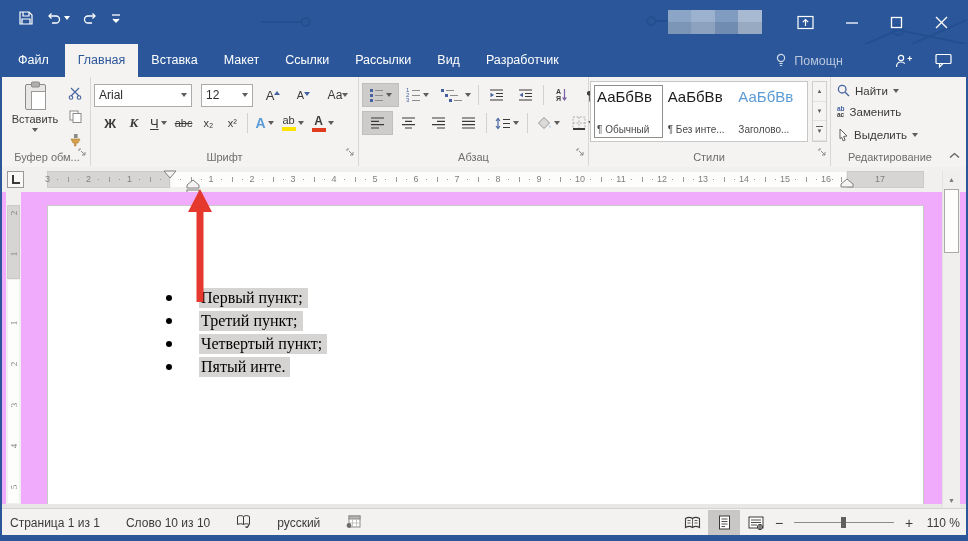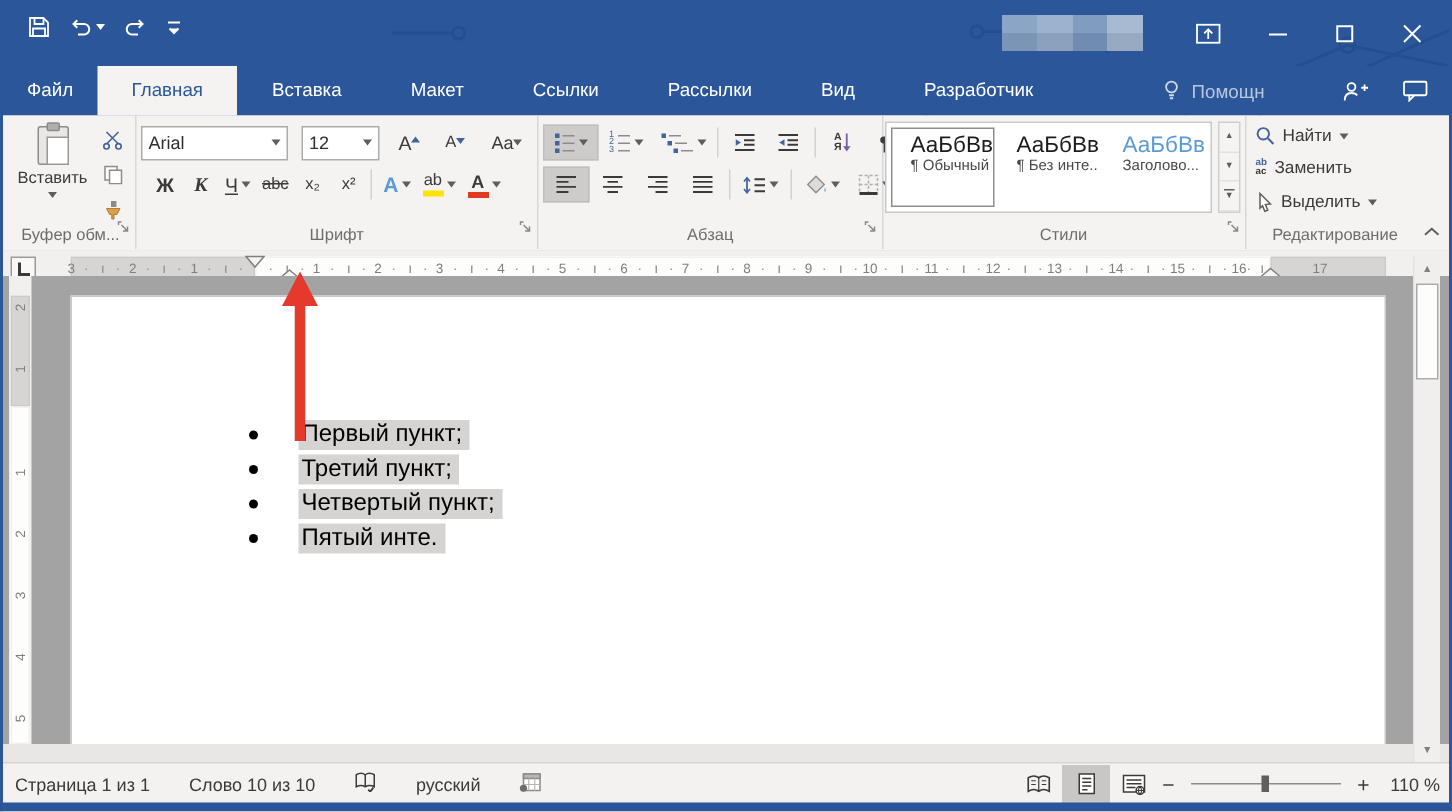--- a/index.html
+++ b/index.html
@@ -12,21 +12,21 @@
   .qat{position:absolute;left:16px;top:10px;display:flex;align-items:center;gap:12px;}
   .qbtn{display:flex;align-items:center;gap:2px;cursor:pointer;}
   .title{position:absolute;left:0;right:0;top:14px;text-align:center;font-size:13px;color:#fff;}
   .redacted{position:absolute;left:666px;top:10px;width:94px;height:24px;opacity:.95;
     background:
      repeating-linear-gradient(0deg, rgba(0,0,0,.07) 0 12px, rgba(255,255,255,.06) 12px 24px),
      repeating-linear-gradient(90deg,#8aa5c6 0 23px,#9db3cf 23px 47px,#7e9ac0 47px 70px,#a9bcd3 70px 94px);}
   .wctl{position:absolute;top:0;height:44px;width:30px;display:flex;align-items:center;justify-content:center;cursor:pointer;}
   
   .tabsbar{position:absolute;left:0;right:0;top:44px;height:33px;background:#2b579a;display:flex;align-items:stretch;}
-  .tab{color:#fff;font-size:12.5px;line-height:33px;padding:0 23px;cursor:pointer;white-space:nowrap;}
+  .tab{color:#fff;font-size:12.5px;line-height:33px;padding:0 13px;cursor:pointer;white-space:nowrap;}
   .tab.file{padding:0 16px;}
   .tab.active{background:#f4f3f2;color:#2b579a;}
   .helper{position:absolute;right:123px;top:0;height:33px;display:flex;align-items:center;gap:6px;
     color:#b9c6dd;font-size:12.5px;cursor:pointer;}
   .tb-ic{position:absolute;top:0;height:33px;width:30px;display:flex;align-items:center;justify-content:center;cursor:pointer;}
   
   .ribbon{position:absolute;left:0;right:0;top:77px;height:90px;background:#f4f3f2;border-bottom:1px solid #d5d4d2;}
   .group{position:absolute;top:0;height:89px;border-right:1px solid #d8d7d6;}
   .glabel{position:absolute;bottom:3px;left:0;right:0;text-align:center;font-size:11px;color:#6e6d6b;white-space:nowrap;overflow:hidden;}
   .launcher{position:absolute;bottom:5px;right:3px;cursor:pointer;}
@@ -57,21 +57,21 @@
   .p-row2{position:absolute;left:3px;top:34px;display:flex;align-items:center;height:24px;}
   .p-row1 .btn,.p-row2 .btn{height:22px;padding:0 2px;}
   .listic{display:flex;flex-direction:column;gap:2px;}
   .listic .r{display:flex;align-items:center;gap:2px;}
   .listic .sq{width:3px;height:3px;background:#44639e;}
   .listic .ln{width:8px;height:1px;background:#8d8c8b;}
   .listic .dg{font-size:6px;color:#44639e;width:4px;line-height:3px;}
   .pilcrow{font-size:13px;font-weight:bold;color:#3f3e3d;}
   
   .gallery{position:absolute;left:2px;top:4px;width:218px;height:61px;background:#fff;border:1px solid #c8c7c6;display:flex;padding:2px;box-sizing:border-box;}
-  .styleitem{width:64px;margin:1px;padding:2px 12px;cursor:pointer;border:1px solid transparent;display:flex;flex-direction:column;justify-content:flex-start;overflow:hidden;}
+  .styleitem{width:64px;margin:1px;padding:2px 2px;cursor:pointer;border:1px solid transparent;display:flex;flex-direction:column;justify-content:space-between;overflow:hidden;}
   .styleitem.sel{border-color:#8f8e8d;}
   .stprev{font-size:15px;color:#1d1c1b;white-space:nowrap;}
   .stprev.head{color:#5b9bd5;}
   .stname{font-size:10px;color:#4a4948;white-space:nowrap;}
   .stscroll{position:absolute;right:3px;top:4px;width:15px;height:61px;display:flex;flex-direction:column;border:1px solid #d0cfce;box-sizing:border-box;background:#f5f4f3;}
   .stscroll .sb{flex:1;display:flex;align-items:center;justify-content:center;font-size:6px;color:#5e5d5b;cursor:pointer;border-bottom:1px solid #e2e1e0;}
   
   .edit-row{position:absolute;left:7px;display:flex;align-items:center;gap:5px;font-size:11.5px;color:#3b3a39;cursor:pointer;white-space:nowrap;}
   .repl{display:flex;flex-direction:column;line-height:6px;font-size:6.5px;color:#44639e;font-weight:bold;}
   .collapse{position:absolute;right:6px;bottom:4px;cursor:pointer;}
@@ -84,21 +84,21 @@
   .hz-m{background:#d6d5d4;}
   .hz-c{background:#fdfdfc;}
   .cm{position:relative;width:41px;height:17px;flex:none;}
   .cm i{position:absolute;top:8px;width:1px;height:1px;background:#9a9998;}
   .cm i.m{top:6px;height:5px;}
   .cm b{position:absolute;top:3px;font-size:9px;font-weight:normal;color:#807f7e;}
   .cm b.rt{right:0;transform:translateX(50%);}
   .cm b.lf{left:0;transform:translateX(-40%);}
   .marker{position:absolute;cursor:pointer;}
   
-  .docarea{position:absolute;left:0;right:0;top:184px;height:312px;background:#a3a3a3;}
+  .docarea{position:absolute;left:0;right:0;top:192px;height:312px;background:#f0abfc;font-family:Liberation Serif, serif;}
   .vruler{position:absolute;left:4px;top:0px;width:15px;height:312px;background:#f1f0ef;}
   .vstrip{position:absolute;left:1px;top:13px;width:13px;height:299px;}
   .vz{position:absolute;left:0;width:13px;box-shadow:inset 0 0 0 1px rgba(0,0,0,.05);}
   .vnum{position:absolute;left:0;width:13px;text-align:center;font-size:9px;color:#807f7e;transform:rotate(-90deg);}
   .page{position:absolute;left:45px;top:13px;width:877px;height:299px;background:#fff;border:1px solid #c9c8c7;border-bottom:none;box-sizing:border-box;cursor:text;}
   .blist{position:absolute;left:118px;top:80px;}
   .li{display:flex;align-items:center;height:23px;}
   .lidot{width:6px;height:6px;border-radius:50%;background:#000;flex:none;}
   .litext{margin-left:27px;font-size:16px;color:#000;background:#d5d4d3;padding:1px 5px 1px 2px;white-space:nowrap;}
   .redarrow{position:absolute;left:186px;top:-3px;pointer-events:none;}

